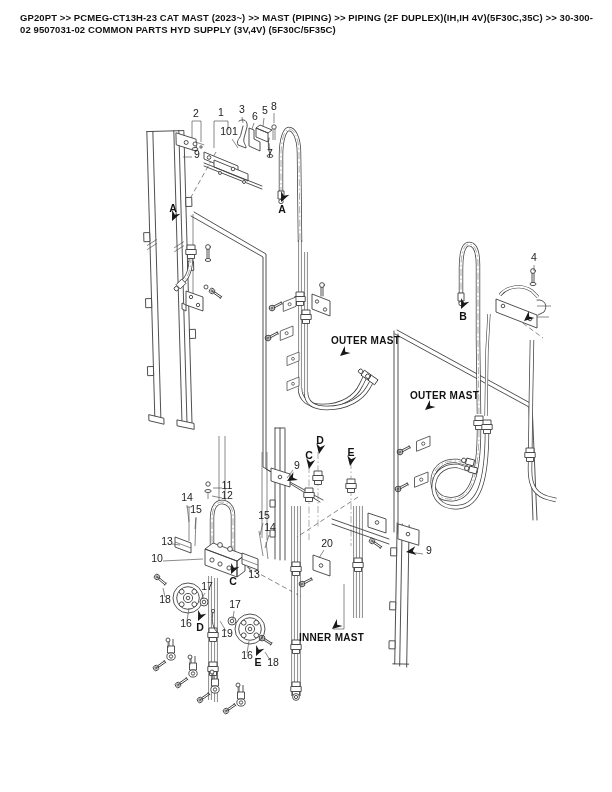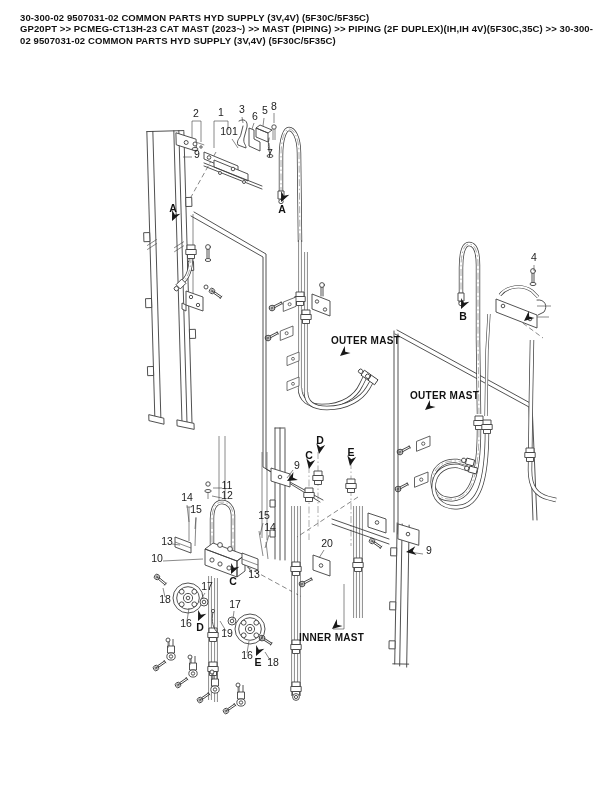--- a/index.html
+++ b/index.html
@@ -19,21 +19,20 @@
   .cl{stroke:#777;stroke-width:.6;stroke-dasharray:7 2.5 1.5 2.5;fill:none;}
   text.callout{font:10.5px "Liberation Sans",sans-serif;fill:#1c1c1c;text-anchor:middle;}
   text.refletter{font:600 10.5px "Liberation Sans",sans-serif;fill:#111;text-anchor:middle;}
   text.arealabel{font:600 10px "Liberation Sans",sans-serif;fill:#111;letter-spacing:.3px;text-anchor:start;}
   .refarrow{fill:#181818;stroke:none;}
 </style>
 </head>
 <body>
 
 <div class="page-header">
-  <div class="doc-title">30-300-02 9507031-02 COMMON PARTS HYD SUPPLY (3V,4V) (5F30C/5F35C)</div>
   <div class="breadcrumb">GP20PT &gt;&gt; PCMEG-CT13H-23 CAT MAST (2023~) &gt;&gt; MAST (PIPING) &gt;&gt; PIPING (2F DUPLEX)(IH,IH 4V)(5F30C,35C) &gt;&gt; 30-300-02 9507031-02 COMMON PARTS HYD SUPPLY (3V,4V) (5F30C/5F35C)</div>
 </div>
 
 <svg id="diagram" viewBox="0 0 612 792" width="612" height="792" xmlns="http://www.w3.org/2000/svg">
   <defs>
     <path id="hA" fill="none" d="M281,194 L281,156 C281,137 285.5,129 289,129 C293.5,129 299,137 299,153 L300,242"></path>
     <path id="hB" fill="none" d="M461,303 L461,268 C461,250 465,244 469,244 C474,244 478,250 478,265 L478,340 L479,414"></path>
     <path id="hB2" fill="none" d="M489,314 L487,350 L486,416"></path>
     <path id="hUB1" fill="none" d="M479,430 C479,476 471,497 454,499 C438,501 431,489 433,477 C435,466 445,460 457,461 L468,464"></path>
     <path id="hUB2" fill="none" d="M487,430 C487,484 478,505 459,507 C440,509 432,496 434,483 C436,471 446,465 458,466 L470,470"></path>

